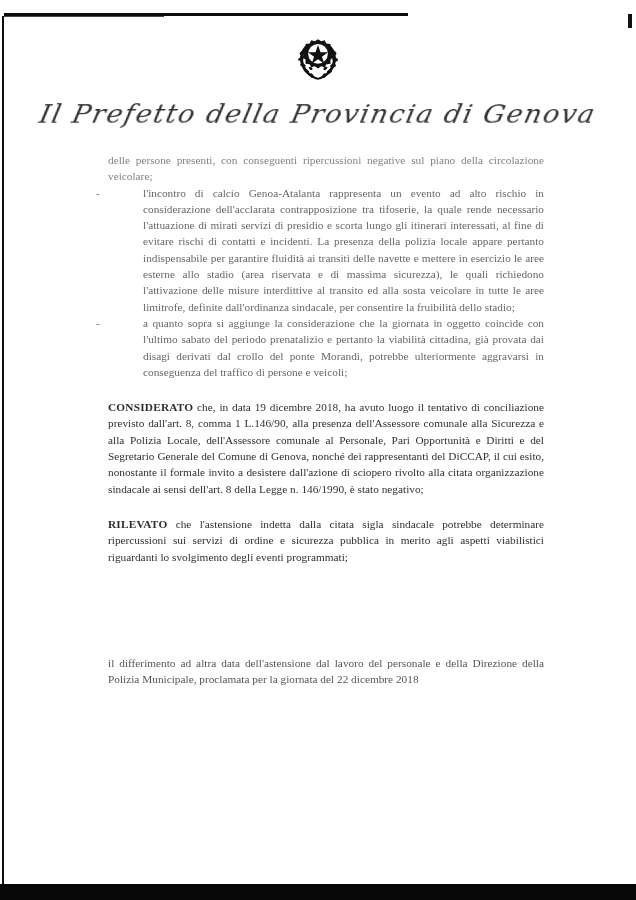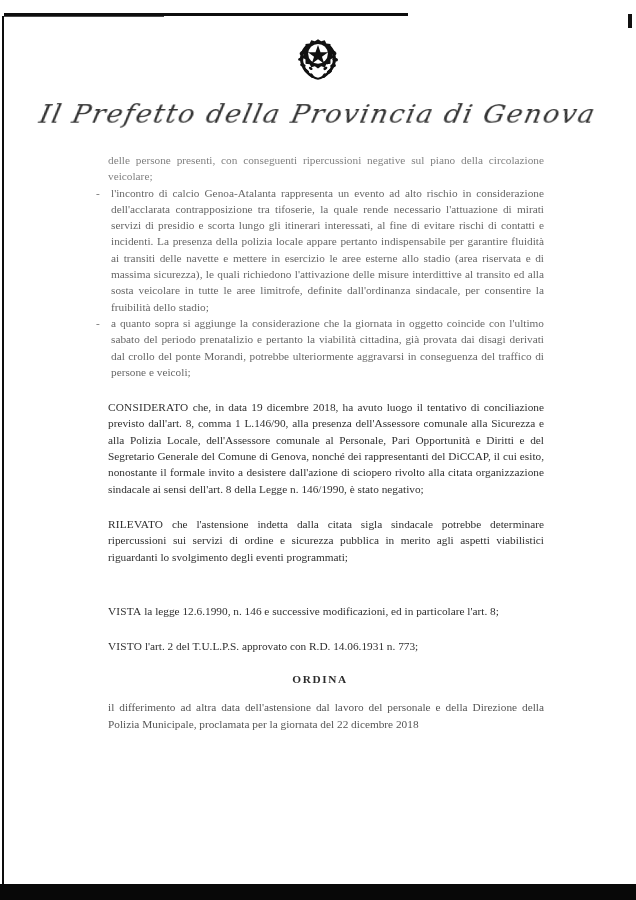--- a/index.html
+++ b/index.html
@@ -128,23 +128,24 @@
     opacity: 0.7;
   }
   .bullet-text {
     flex: 1 1 auto;
     font-size: 11.3px;
     line-height: 16.3px;
     text-align: justify;
     color: #232323;
     opacity: 0.7;
     filter: blur(0.2px);
+    margin-left: 32px;
   }
   .lead {
-    font-weight: normal;
+    font-weight: bold;
     letter-spacing: 0.2px;
   }
   .centered-heading {
     text-align: center;
     font-size: 11.3px;
     font-weight: bold;
     letter-spacing: 1.6px;
     color: #151515;
     opacity: 0.9;
     filter: blur(0.18px);
@@ -221,33 +222,26 @@
 
     <div class="para">
       <span class="lead">RILEVATO</span><span> che l'astensione indetta dalla citata sigla sindacale potrebbe determinare ripercussioni sui servizi di ordine e sicurezza pubblica in merito agli aspetti viabilistici riguardanti lo svolgimento degli eventi programmati;</span>
     </div>
 
     <div class="gap-lg"></div>
 
 
     <div class="gap-lg"></div>
 
-    <div class="para short-line">
-      <span class="lead">VISTA</span><span> la legge 12.6.1990, n. 146 e successive modificazioni, ed in particolare l'art. 8;</span>
-    </div>
-
-    <div class="gap-lg"></div>
-
-    <div class="para short-line">
-      <span class="lead">VISTO</span><span> l'art. 2 del T.U.L.P.S. approvato con R.D. 14.06.1931 n. 773;</span>
-    </div>
-
-    <div class="gap-lg"></div>
-
-    <div class="centered-heading">ORDINA</div>
+
+    <div class="gap-lg"></div>
+
+
+    <div class="gap-lg"></div>
+
 
     <div class="gap-md"></div>
 
     <div class="para semi">il differimento ad altra data dell'astensione dal lavoro del personale e della Direzione della Polizia Municipale, proclamata per la giornata del 22 dicembre 2018</div>
 
     <div class="gap-lg"></div>
 
 
   </div>
 

